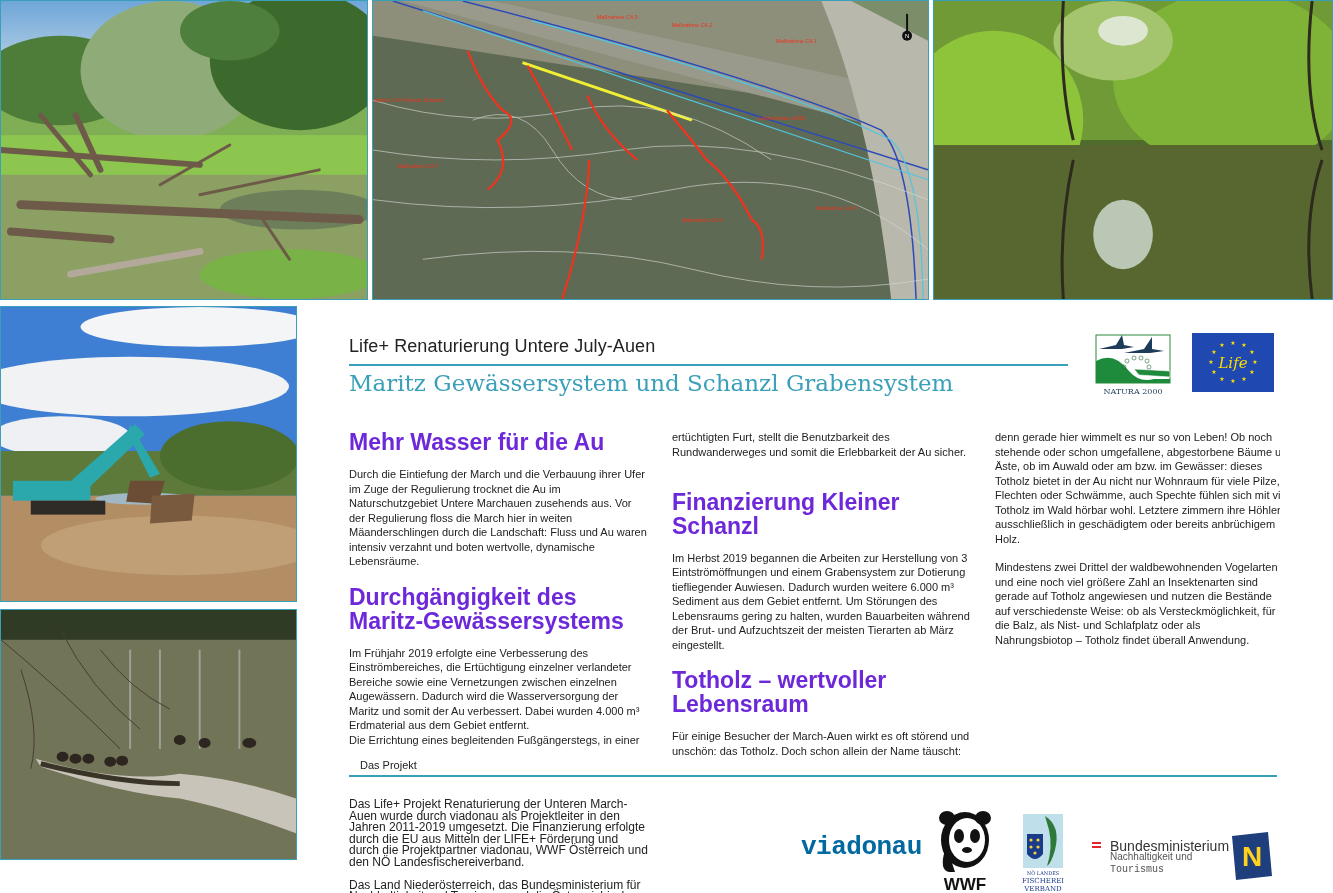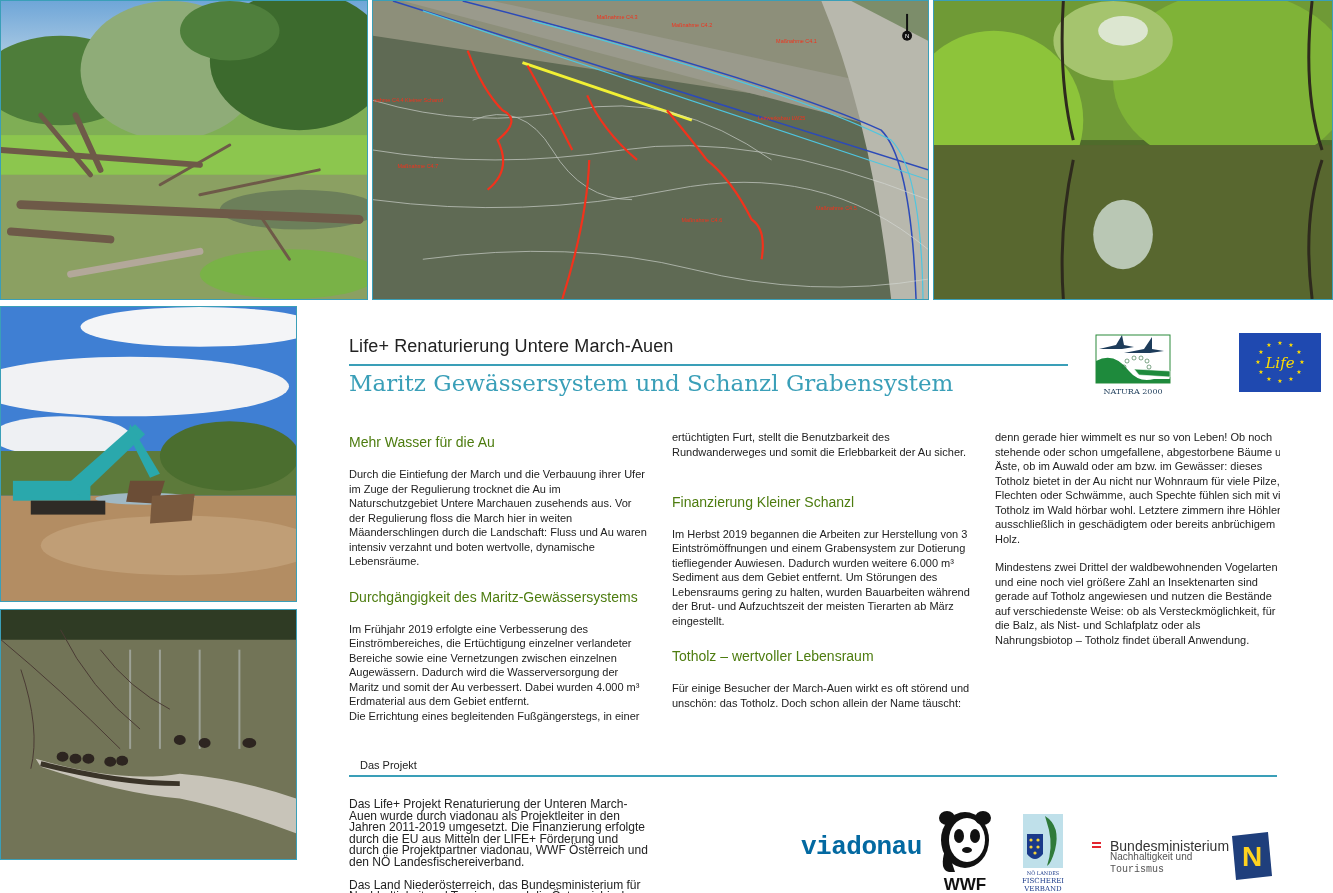--- a/index.html
+++ b/index.html
@@ -14,28 +14,28 @@
   #photo-forest { left: 933px; top: 0; width: 400px; height: 300px; }
   #photo-excavator { left: 0; top: 306px; width: 297px; height: 296px; }
   #photo-ducks { left: 0; top: 609px; width: 297px; height: 251px; }
 
   .supertitle { position: absolute; left: 349px; top: 336px; font-size: 18px; color: #222; letter-spacing: 0.1px; }
   .rule { position: absolute; height: 1.5px; background: #3a9fb8; }
   #rule-top { left: 349px; top: 364px; width: 719px; }
   .title { position: absolute; left: 349px; top: 370px; font-family: "DejaVu Serif", serif; font-size: 23px; color: #3a9fb8; }
 
   .logo-natura { position: absolute; left: 1094px; top: 331px; width: 78px; height: 66px; }
-  .logo-life { position: absolute; left: 1192px; top: 333px; width: 82px; height: 44px; background: #737373; margin-left: 47px; }
+  .logo-life { position: absolute; left: 1192px; top: 333px; width: 82px; height: 44px; background: #737373; }
 
   .col { position: absolute; top: 430px; width: 300px; }
   #col1 { left: 349px; }
   #col2 { left: 672px; }
   #col3 { left: 995px; width: 285px; }
 
-  h2.section { font-weight: normal; font-size: 14px; line-height: 24px; color: #4d7c0f; margin-bottom: 13px; }
+  h2.section { font-weight: bold; font-size: 23px; line-height: 24px; color: #6d28d9; margin-bottom: 13px; }
   p.body { font-size: 11px; line-height: 14.5px; color: #222; }
   .gap { height: 16px; }
 
   .project-label { position: absolute; left: 349px; top: 759px; font-size: 11px; color: #222; padding-left: 11px; }
   #rule-bottom { left: 349px; top: 775px; width: 928px; }
   .project-text { position: absolute; left: 349px; top: 785px; width: 300px; font-size: 12px; line-height: 11.6px; color: #222; margin-top: 14px; }
   .project-text p + p { margin-top: 11px; }
 
   .logo-viadonau { position: absolute; left: 801px; top: 832px; font-family: Liberation Mono, monospace; font-weight: bold; font-size: 26px; color: #0369a1; letter-spacing: -0.5px; }
   .logo-wwf { position: absolute; left: 935px; top: 810px; width: 60px; height: 84px; }
@@ -196,21 +196,21 @@
     </g>
     <g stroke="#4a3a33" stroke-width="1" fill="none">
       <path d="M0 30 Q60 80 120 140"></path>
         <path d="M60 20 Q90 80 140 120"></path>
       <path d="M20 60 Q40 120 30 160"></path>
         <path d="M100 40 Q130 80 170 100"></path>
     </g>
   </svg>
 </div>
 
-<div class="supertitle">Life+ Renaturierung Untere March-Auen</div>
+<div class="supertitle">Life+ Renaturierung Untere July-Auen</div>
 <div class="rule" id="rule-top"></div>
 <div class="title">Maritz Gewässersystem und Schanzl Grabensystem</div>
 
 <div class="logo-natura">
   <svg viewBox="0 0 78 66" width="78" height="66">
     <rect x="2" y="4" width="74" height="48" fill="#fff" stroke="#2a8a3a" stroke-width="1"></rect>
     <path d="M2 30 Q20 20 35 40 Q45 52 60 48 L76 48 L76 52 L2 52 Z" fill="#1e8a3c"></path>
     <path d="M40 38 L76 40 L76 46 L45 44 Z" fill="#1e8a3c" stroke="#fff" stroke-width="0.6"></path>
     <path d="M5 18 L22 14 L28 4 L30 14 L40 16 L28 18 Z" fill="#1d3c5a"></path>
     <path d="M30 22 L50 18 L58 6 L58 18 L70 20 L56 22 Z" fill="#1d3c5a"></path>

